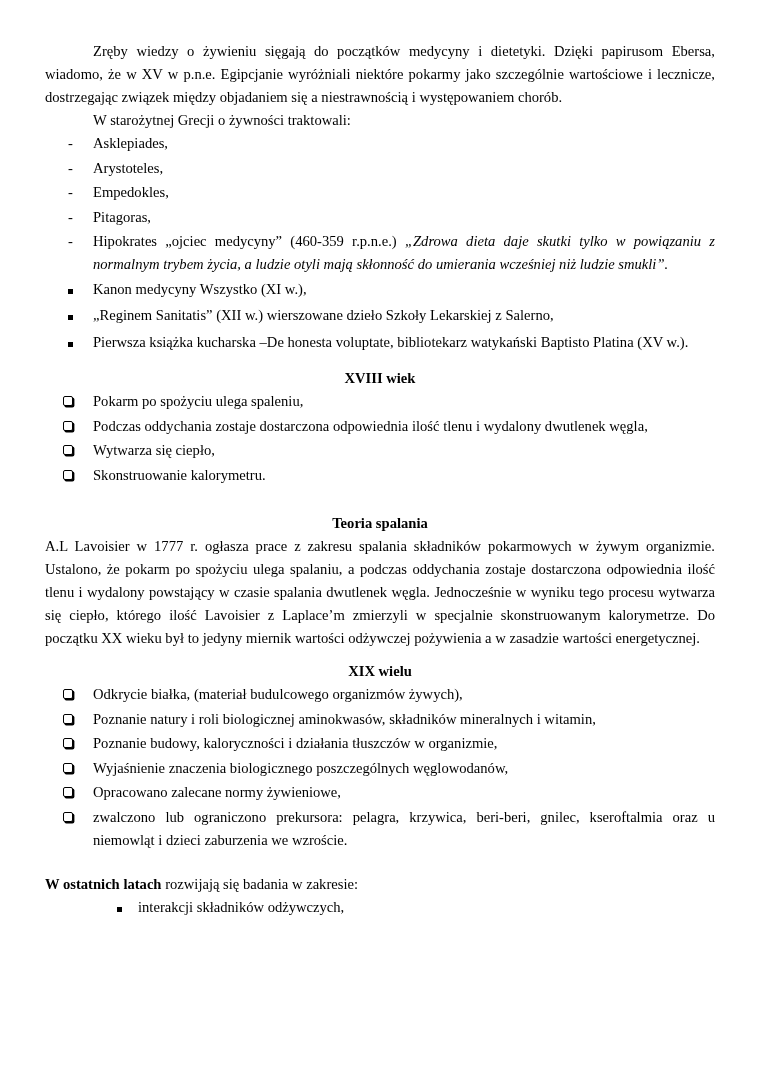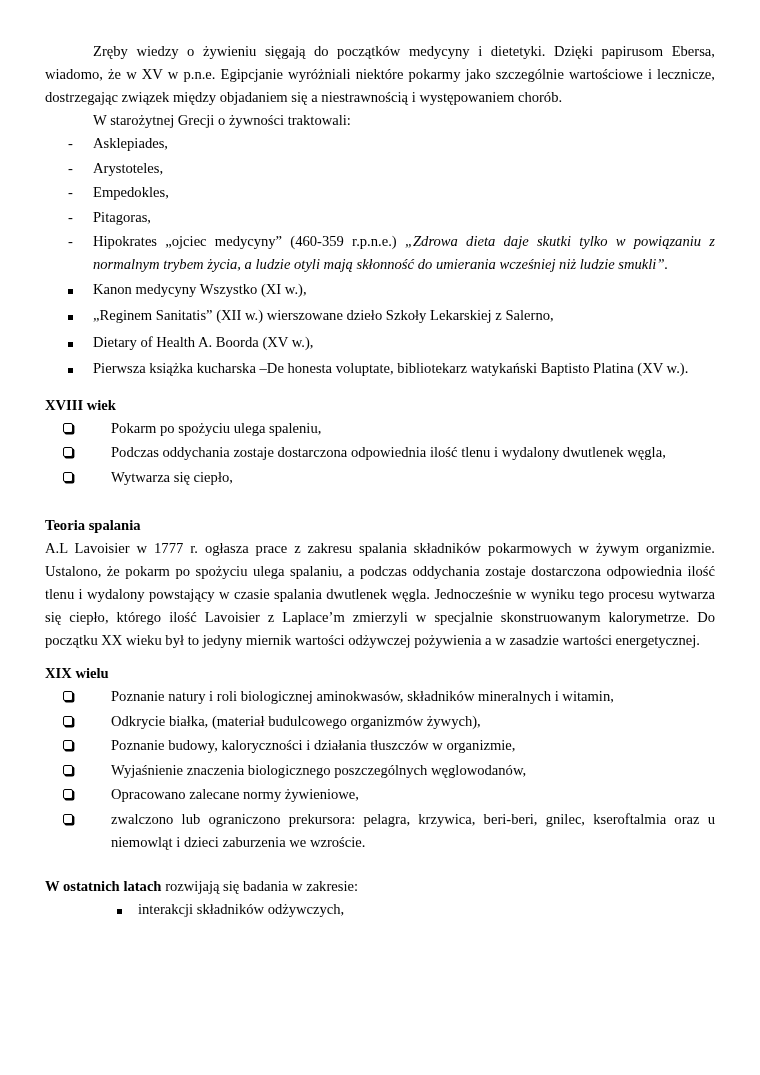--- a/index.html
+++ b/index.html
@@ -21,21 +21,21 @@
     padding: 40px 45px 5px 45px;
     background: #ffffff;
   }
   p.body-par {
     text-align: justify;
     margin: 0;
   }
   p.indent { text-indent: 48px; }
   .heading {
     font-weight: bold;
-    text-align: left;
+    text-align: center;
   }
   
   .li {
     display: flex;
     align-items: flex-start;
     text-align: justify;
     margin-bottom: 1.5px;
   }
   .li .marker {
     flex: 0 0 auto;
@@ -52,21 +52,21 @@
   .sq-bullet {
     display: inline-block;
     width: 5px;
     height: 5px;
     background: #000;
     margin-top: 8px;
   }
 
   
   .cb-list .li .marker { margin-left: 18px; width: 30px; }
-  .cb-list .li { margin-bottom: 1.5px; gap: 18px; }
+  .cb-list .li { margin-bottom: 1.5px; }
   .cb-bullet {
     display: inline-block;
     width: 10px;
     height: 10px;
     border: 1.4px solid #000;
     border-radius: 2px;
     box-shadow: 1.4px 1.4px 0 #000;
     margin-top: 4px;
     background: #fff;
   }
@@ -118,24 +118,20 @@
     <div class="li">
       <span class="marker"><span class="sq-bullet"></span></span>
       <span class="text">Kanon medycyny Wszystko (XI w.),</span>
     </div>
     <div class="li">
       <span class="marker"><span class="sq-bullet"></span></span>
       <span class="text">„Reginem Sanitatis” (XII w.) wierszowane dzieło Szkoły Lekarskiej z Salerno,</span>
     </div>
     <div class="li">
       <span class="marker"><span class="sq-bullet"></span></span>
-      <span class="text">Dietary of Health A. Boorda (XV w.),</span>
-    </div>
-    <div class="li">
-      <span class="marker"><span class="sq-bullet"></span></span>
       <span class="text">Pierwsza książka kucharska –De honesta voluptate, bibliotekarz watykański Baptisto Platina (XV w.).</span>
     </div>
   </div>
 
   <div class="gap-sm"></div>
 
 
   <p class="heading">XVIII wiek</p>
 
   <div class="cb-list">
@@ -143,43 +139,47 @@
       <span class="marker"><span class="cb-bullet"></span></span>
       <span class="text">Pokarm po spożyciu ulega spaleniu,</span>
     </div>
     <div class="li">
       <span class="marker"><span class="cb-bullet"></span></span>
       <span class="text">Podczas oddychania zostaje dostarczona odpowiednia ilość tlenu i wydalony dwutlenek węgla,</span>
     </div>
     <div class="li">
       <span class="marker"><span class="cb-bullet"></span></span>
       <span class="text">Wytwarza się ciepło,</span>
+    </div>
+    <div class="li">
+      <span class="marker"><span class="cb-bullet"></span></span>
+      <span class="text">Skonstruowanie kalorymetru.</span>
     </div>
   </div>
 
   <div class="gap-lg"></div>
 
   <p class="heading">Teoria spalania</p>
   <p class="body-par">A.L Lavoisier w 1777 r. ogłasza prace z zakresu spalania składników pokarmowych w żywym organizmie. Ustalono, że pokarm po spożyciu ulega spalaniu, a podczas oddychania zostaje dostarczona odpowiednia ilość tlenu i wydalony powstający w czasie spalania dwutlenek węgla. Jednocześnie w wyniku tego procesu wytwarza się ciepło, którego ilość Lavoisier z Laplace’m zmierzyli w specjalnie skonstruowanym kalorymetrze. Do początku XX wieku był to jedyny miernik wartości odżywczej pożywienia a w zasadzie wartości energetycznej.</p>
 
   <div class="gap-sm"></div>
 
   <p class="heading">XIX wielu</p>
 
   <div class="cb-list">
     <div class="li">
       <span class="marker"><span class="cb-bullet"></span></span>
+      <span class="text">Odkrycie białka, (materiał budulcowego organizmów żywych),</span>
+    </div>
+    <div class="li">
+      <span class="marker"><span class="cb-bullet"></span></span>
       <span class="text">Poznanie natury i roli biologicznej aminokwasów, składników mineralnych i witamin,</span>
     </div>
     <div class="li">
       <span class="marker"><span class="cb-bullet"></span></span>
-      <span class="text">Odkrycie białka, (materiał budulcowego organizmów żywych),</span>
-    </div>
-    <div class="li">
-      <span class="marker"><span class="cb-bullet"></span></span>
       <span class="text">Poznanie budowy, kaloryczności i działania tłuszczów w organizmie,</span>
     </div>
     <div class="li">
       <span class="marker"><span class="cb-bullet"></span></span>
       <span class="text">Wyjaśnienie znaczenia biologicznego poszczególnych węglowodanów,</span>
     </div>
     <div class="li">
       <span class="marker"><span class="cb-bullet"></span></span>
       <span class="text">Opracowano zalecane normy żywieniowe,</span>
     </div>

